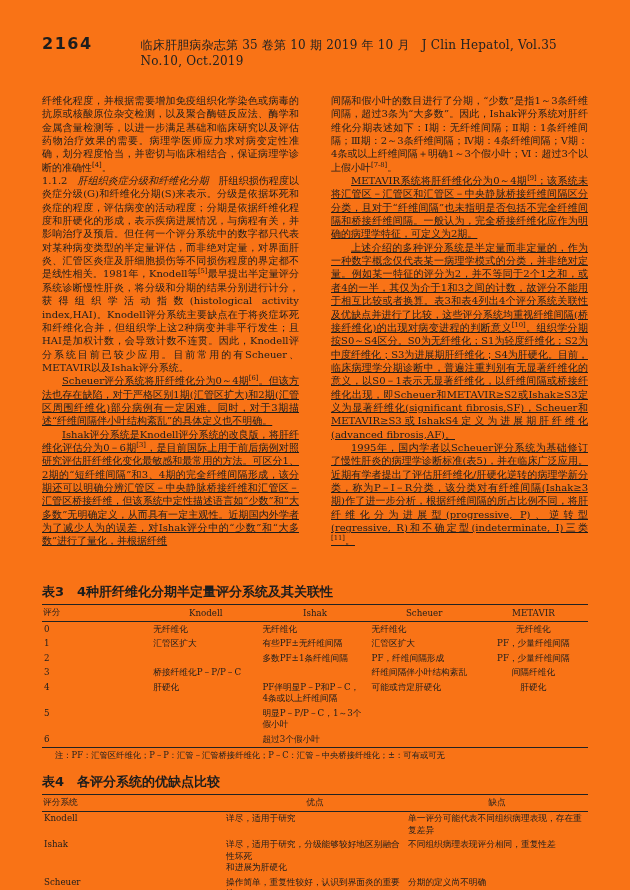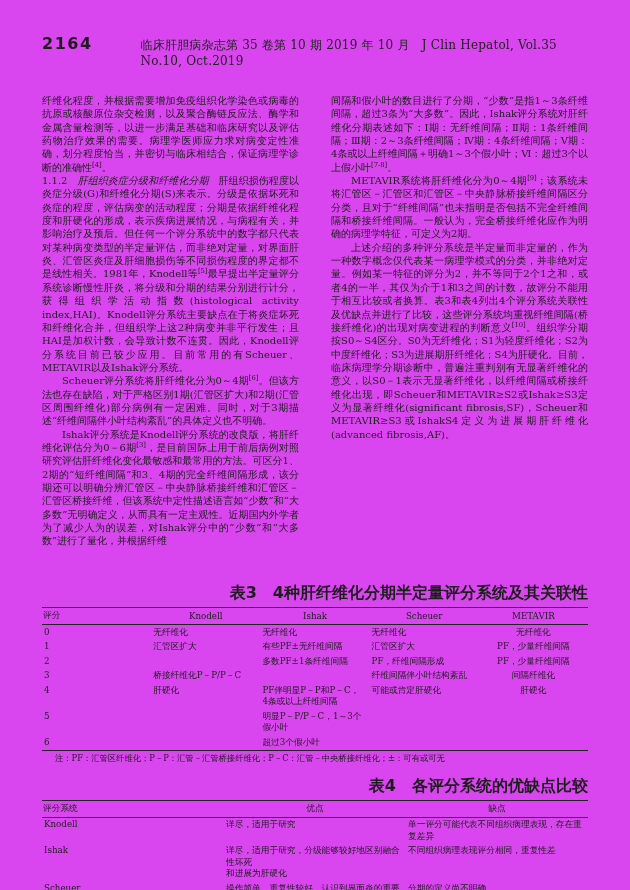--- a/index.html
+++ b/index.html
@@ -1,33 +1,33 @@
 <!DOCTYPE html>
 <html><head>
 <meta charset="utf-8">
 <style>
   html,body { margin:0; padding:0; background:#e8e8e8; }
   .page {
-    width:630px; height:890px; background:#d946ef; margin:0 auto;
+    width:630px; height:890px; background:#f97316; margin:0 auto;
     font-family:"DejaVu Serif","Liberation Serif",serif; color:#1d1d1d;
     box-sizing:border-box; padding:34px 42px 0 42px; overflow:hidden; position:relative;
   }
   
   .hdr { display:flex; align-items:baseline; margin-bottom:13px; }
   .pagenum { font-size:16px; font-weight:bold; letter-spacing:1.5px; font-family:"DejaVu Sans","Liberation Sans",sans-serif; }
   .journal { font-size:12px; margin-left:48px; letter-spacing:.2px; color:#222; }
   
   .columns { display:flex; gap:32px; height:484px; overflow:hidden;margin-top:26px; }
   .col { width:265.5px; font-size:10px; line-height:13.35px; text-align:justify; }
   .col p { margin:0; }
-  .col p.ind { text-indent:2em; }
+  .col p.ind { text-indent:2em;text-decoration:underline; }
   sup { font-size:6.8px; line-height:0; }
   .kai { font-style:italic; }
   
-  .tbl-title { text-align:right; font-weight:bold; font-size:16px; margin:5px 0 3px 0; font-family:"DejaVu Sans","Liberation Sans",sans-serif; }
+  .tbl-title { text-align:left; font-weight:bold; font-size:13px; margin:5px 0 3px 0; font-family:"DejaVu Sans","Liberation Sans",sans-serif; }
   table { width:100%; border-collapse:collapse; font-size:8.7px; table-layout:fixed; }
   #t3, #t4 { border-top:1.5px solid #222; border-bottom:1.5px solid #222; }
   #t3 thead th, #t4 thead th { border-bottom:.8px solid #222; font-weight:normal; padding:2px 1px; text-align:center; }
   #t3 td, #t4 td { padding:1.5px 2px; vertical-align:top; white-space:pre-line; line-height:11.5px; }
   #t3 th:nth-child(1), #t4 th:nth-child(1) { text-align:left; }
   #t3 td:nth-child(1) { width:36px; }
   #t3 td:nth-child(2) { width:133px; }
   #t3 td:nth-child(3) { width:153px; }
   #t3 td:nth-child(4) { width:127px; }
   #t3 td:nth-child(5) { text-align:center; }
@@ -50,20 +50,21 @@
     <div class="col">
       <p>纤维化程度，并根据需要增加免疫组织化学染色或病毒的抗原或核酸原位杂交检测，以及聚合酶链反应法、酶学和金属含量检测等，以进一步满足基础和临床研究以及评估药物治疗效果的需要。病理学医师应力求对病变定性准确，划分程度恰当，并密切与临床相结合，保证病理学诊断的准确性<sup>[4]</sup>。</p>
       <p>1.1.2　<span class="kai">肝组织炎症分级和纤维化分期</span>　肝组织损伤程度以炎症分级(G)和纤维化分期(S)来表示。分级是依据坏死和炎症的程度，评估病变的活动程度；分期是依据纤维化程度和肝硬化的形成，表示疾病进展情况，与病程有关，并影响治疗及预后。但任何一个评分系统中的数字都只代表对某种病变类型的半定量评估，而非绝对定量，对界面肝炎、汇管区炎症及肝细胞损伤等不同损伤程度的界定都不是线性相关。1981年，Knodell等<sup>[5]</sup>最早提出半定量评分系统诊断慢性肝炎，将分级和分期的结果分别进行计分，获得组织学活动指数(histological activity index,HAI)。Knodell评分系统主要缺点在于将炎症坏死和纤维化合并，但组织学上这2种病变并非平行发生；且HAI是加权计数，会导致计数不连贯。因此，Knodell评分系统目前已较少应用。目前常用的有Scheuer、METAVIR以及Ishak评分系统。</p>
       <p class="ind">Scheuer评分系统将肝纤维化分为0～4期<sup>[6]</sup>。但该方法也存在缺陷，对于严格区别1期(汇管区扩大)和2期(汇管区周围纤维化)部分病例有一定困难。同时，对于3期描述“纤维间隔伴小叶结构紊乱”的具体定义也不明确。</p>
       <p class="ind">Ishak评分系统是Knodell评分系统的改良版，将肝纤维化评估分为0－6期<sup>[3]</sup>，是目前国际上用于前后病例对照研究评估肝纤维化变化最敏感和最常用的方法。可区分1、2期的“短纤维间隔”和3、4期的完全纤维间隔形成，该分期还可以明确分辨汇管区－中央静脉桥接纤维和汇管区－汇管区桥接纤维，但该系统中定性描述语言如“少数”和“大多数”无明确定义，从而具有一定主观性。近期国内外学者为了减少人为的误差，对Ishak评分中的“少数”和“大多数”进行了量化，并根据纤维</p>
     </div>
     <div class="col">
       <p>间隔和假小叶的数目进行了分期，“少数”是指1～3条纤维间隔，超过3条为“大多数”。因此，Ishak评分系统对肝纤维化分期表述如下：Ⅰ期：无纤维间隔；Ⅱ期：1条纤维间隔；Ⅲ期：2～3条纤维间隔；Ⅳ期：4条纤维间隔；Ⅴ期：4条或以上纤维间隔＋明确1～3个假小叶；Ⅵ：超过3个以上假小叶<sup>[7-8]</sup>。</p>
       <p class="ind">METAVIR系统将肝纤维化分为0～4期<sup>[9]</sup>；该系统未将汇管区－汇管区和汇管区－中央静脉桥接纤维间隔区分分类，且对于“纤维间隔”也未指明是否包括不完全纤维间隔和桥接纤维间隔。一般认为，完全桥接纤维化应作为明确的病理学特征，可定义为2期。</p>
       <p class="ind">上述介绍的多种评分系统是半定量而非定量的，作为一种数字概念仅代表某一病理学模式的分类，并非绝对定量。例如某一特征的评分为2，并不等同于2个1之和，或者4的一半，其仅为介于1和3之间的计数，故评分不能用于相互比较或者换算。表3和表4列出4个评分系统关联性及优缺点并进行了比较，这些评分系统均重视纤维间隔(桥接纤维化)的出现对病变进程的判断意义<sup>[10]</sup>。组织学分期按S0～S4区分。S0为无纤维化；S1为轻度纤维化；S2为中度纤维化；S3为进展期肝纤维化；S4为肝硬化。目前，临床病理学分期诊断中，普遍注重判别有无显著纤维化的意义，以S0－1表示无显著纤维化，以纤维间隔或桥接纤维化出现，即Scheuer和METAVIR≥S2或Ishak≥S3定义为显著纤维化(significant fibrosis,SF)，Scheuer和METAVIR≥S3或IshakS4定义为进展期肝纤维化(advanced fibrosis,AF)。</p>
+      <p class="ind">1995年，国内学者以Scheuer评分系统为基础修订了慢性肝炎的病理学诊断标准(表5)，并在临床广泛应用。近期有学者提出了评估肝纤维化/肝硬化逆转的病理学新分类，称为P－I－R分类，该分类对有纤维间隔(Ishak≥3期)作了进一步分析，根据纤维间隔的所占比例不同，将肝纤维化分为进展型(progressive, P)、逆转型(regressive, R)和不确定型(indeterminate, I)三类<sup>[11]</sup>。</p>
     </div>
   </div>
 
   <div>
     <div class="tbl-title">表3　4种肝纤维化分期半定量评分系统及其关联性</div>
     <table id="t3">
       <thead>
           <tr>
             <th>评分</th>
             <th>Knodell</th>

